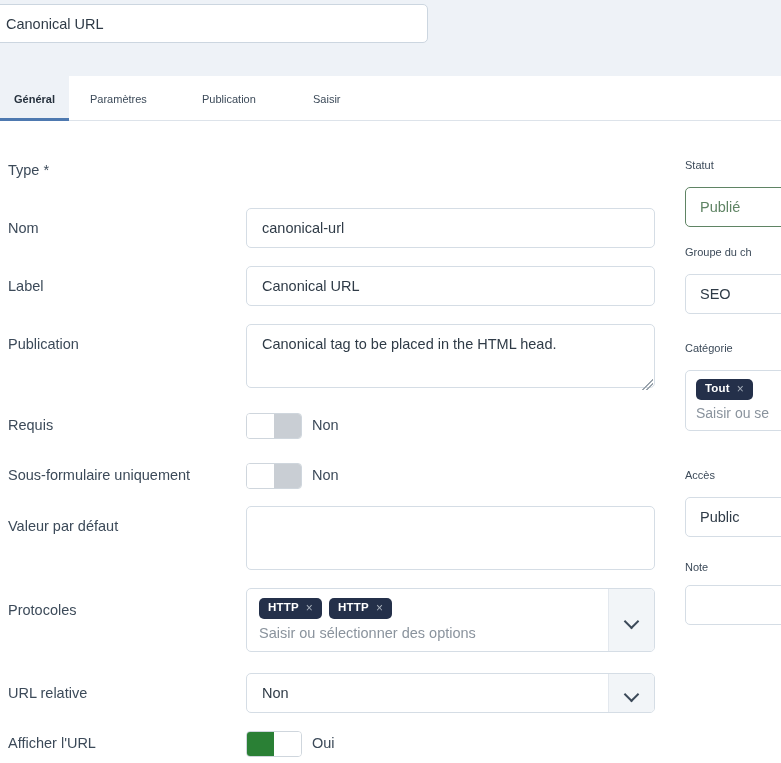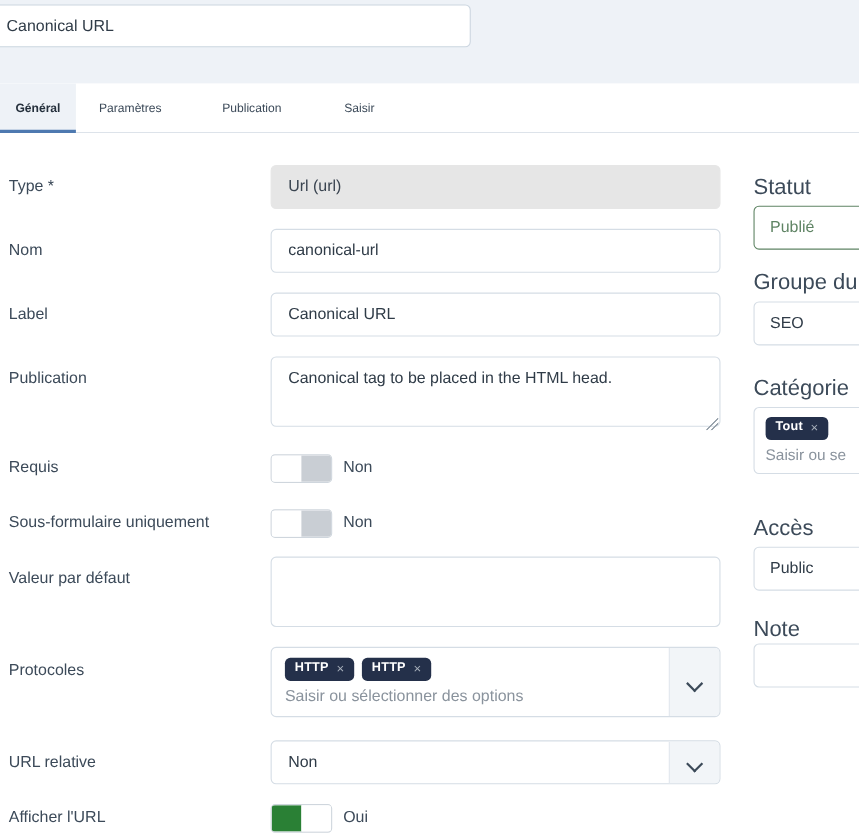--- a/index.html
+++ b/index.html
@@ -171,21 +171,21 @@
     padding-left: 15px;
     font-size: 14.5px; color: #2f3b47;
     cursor: pointer;
     overflow: hidden;
   }
 
   
   .side { position: absolute; left: 685px; top: 121px; width: 120px; }
   .side-label {
     position: absolute; left: 0;
-    font-size: 20px; color: #3c4a59; white-space: nowrap;
+    font-size: 11px; color: #3c4a59; white-space: nowrap;
   }
   .side-fld {
     position: absolute; left: 0;
     width: 130px; height: 40px;
     border: 1px solid #d5dde5;
     border-radius: 5px;
     background: #fff;
     display: flex; align-items: center;
     padding-left: 14px;
     font-size: 14.5px; color: #2f3b47;
@@ -221,23 +221,20 @@
     <div class="tab active" style="left:0px;">Général</div>
     <div class="tab" style="left:76px;">Paramètres</div>
     <div class="tab" style="left:188px;">Publication</div>
     <div class="tab" style="left:299px;">Saisir</div>
   </div>
 
   <div class="form-area">
 
     <div class="row" style="top:29px; height:40px;">
       <div class="flabel" style="top:12px;">Type *</div>
-      <div class="fieldwrap">
-        <div class="fld disabled">Url (url)</div>
-      </div>
     </div>
 
     <div class="row" style="top:87px; height:40px;">
       <div class="flabel" style="top:12px;">Nom</div>
       <div class="fieldwrap">
         <input class="fld" type="text" value="canonical-url" style="">
       </div>
     </div>
 
     <div class="row" style="top:145px; height:40px;">

